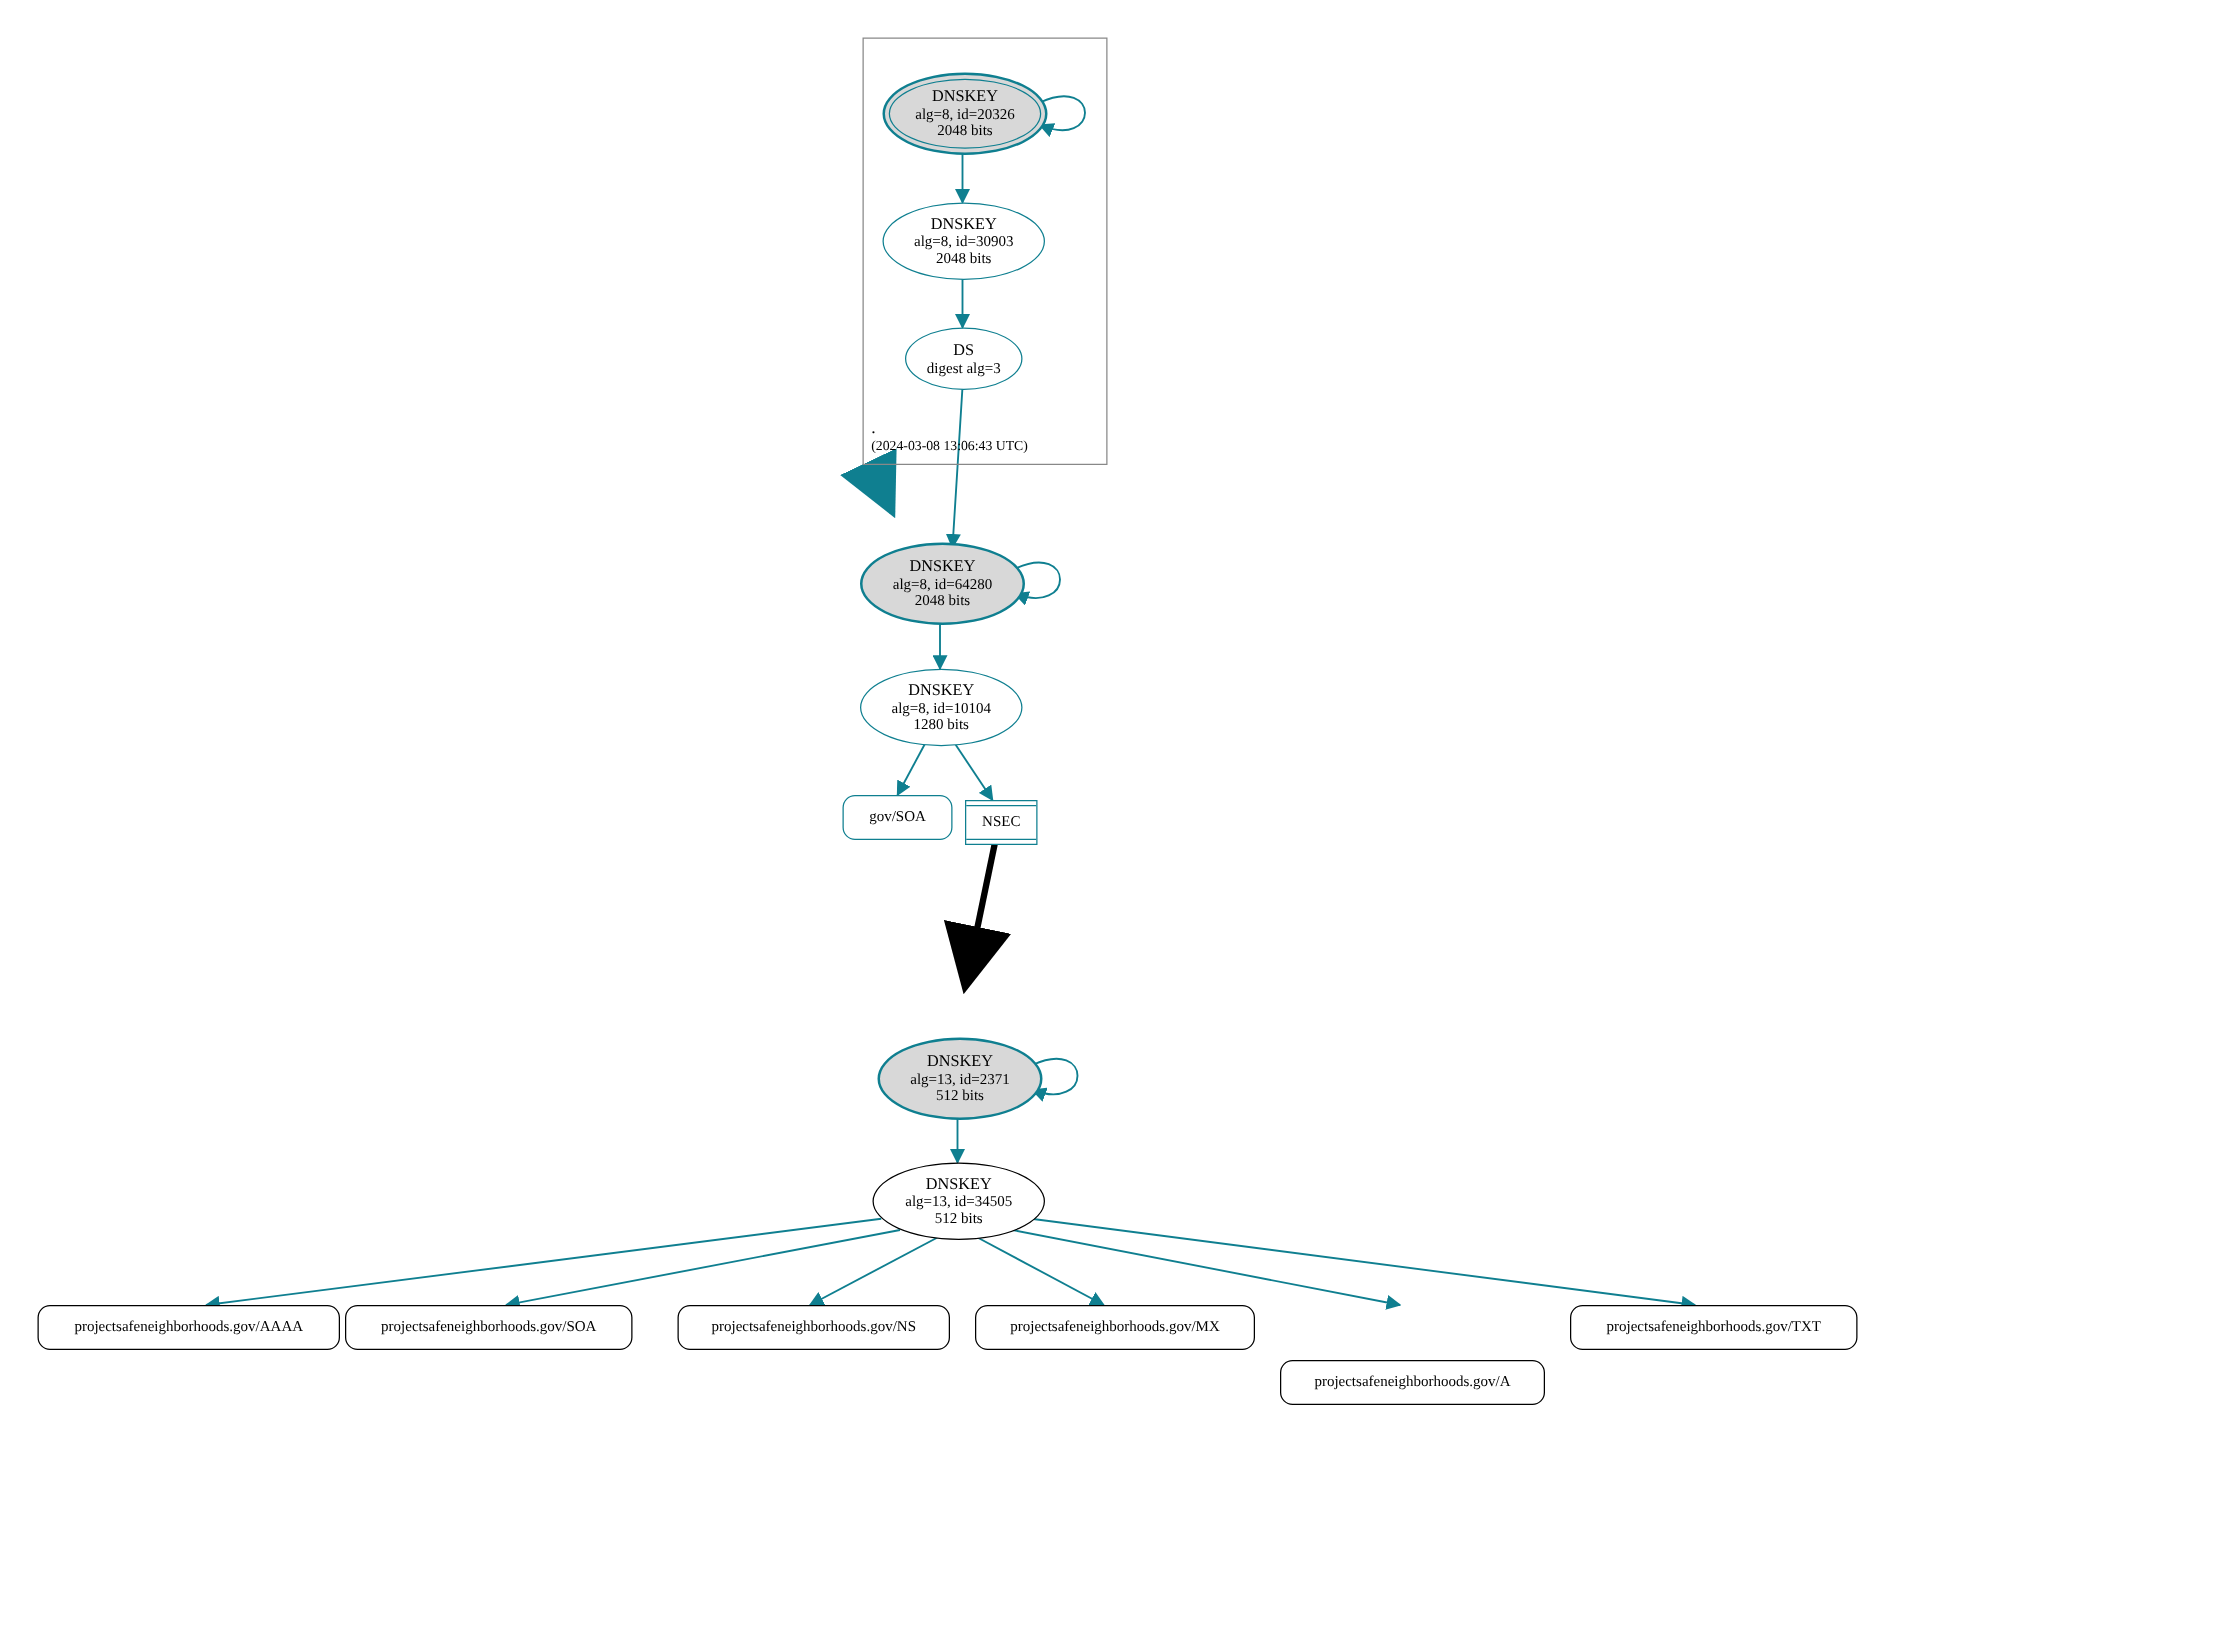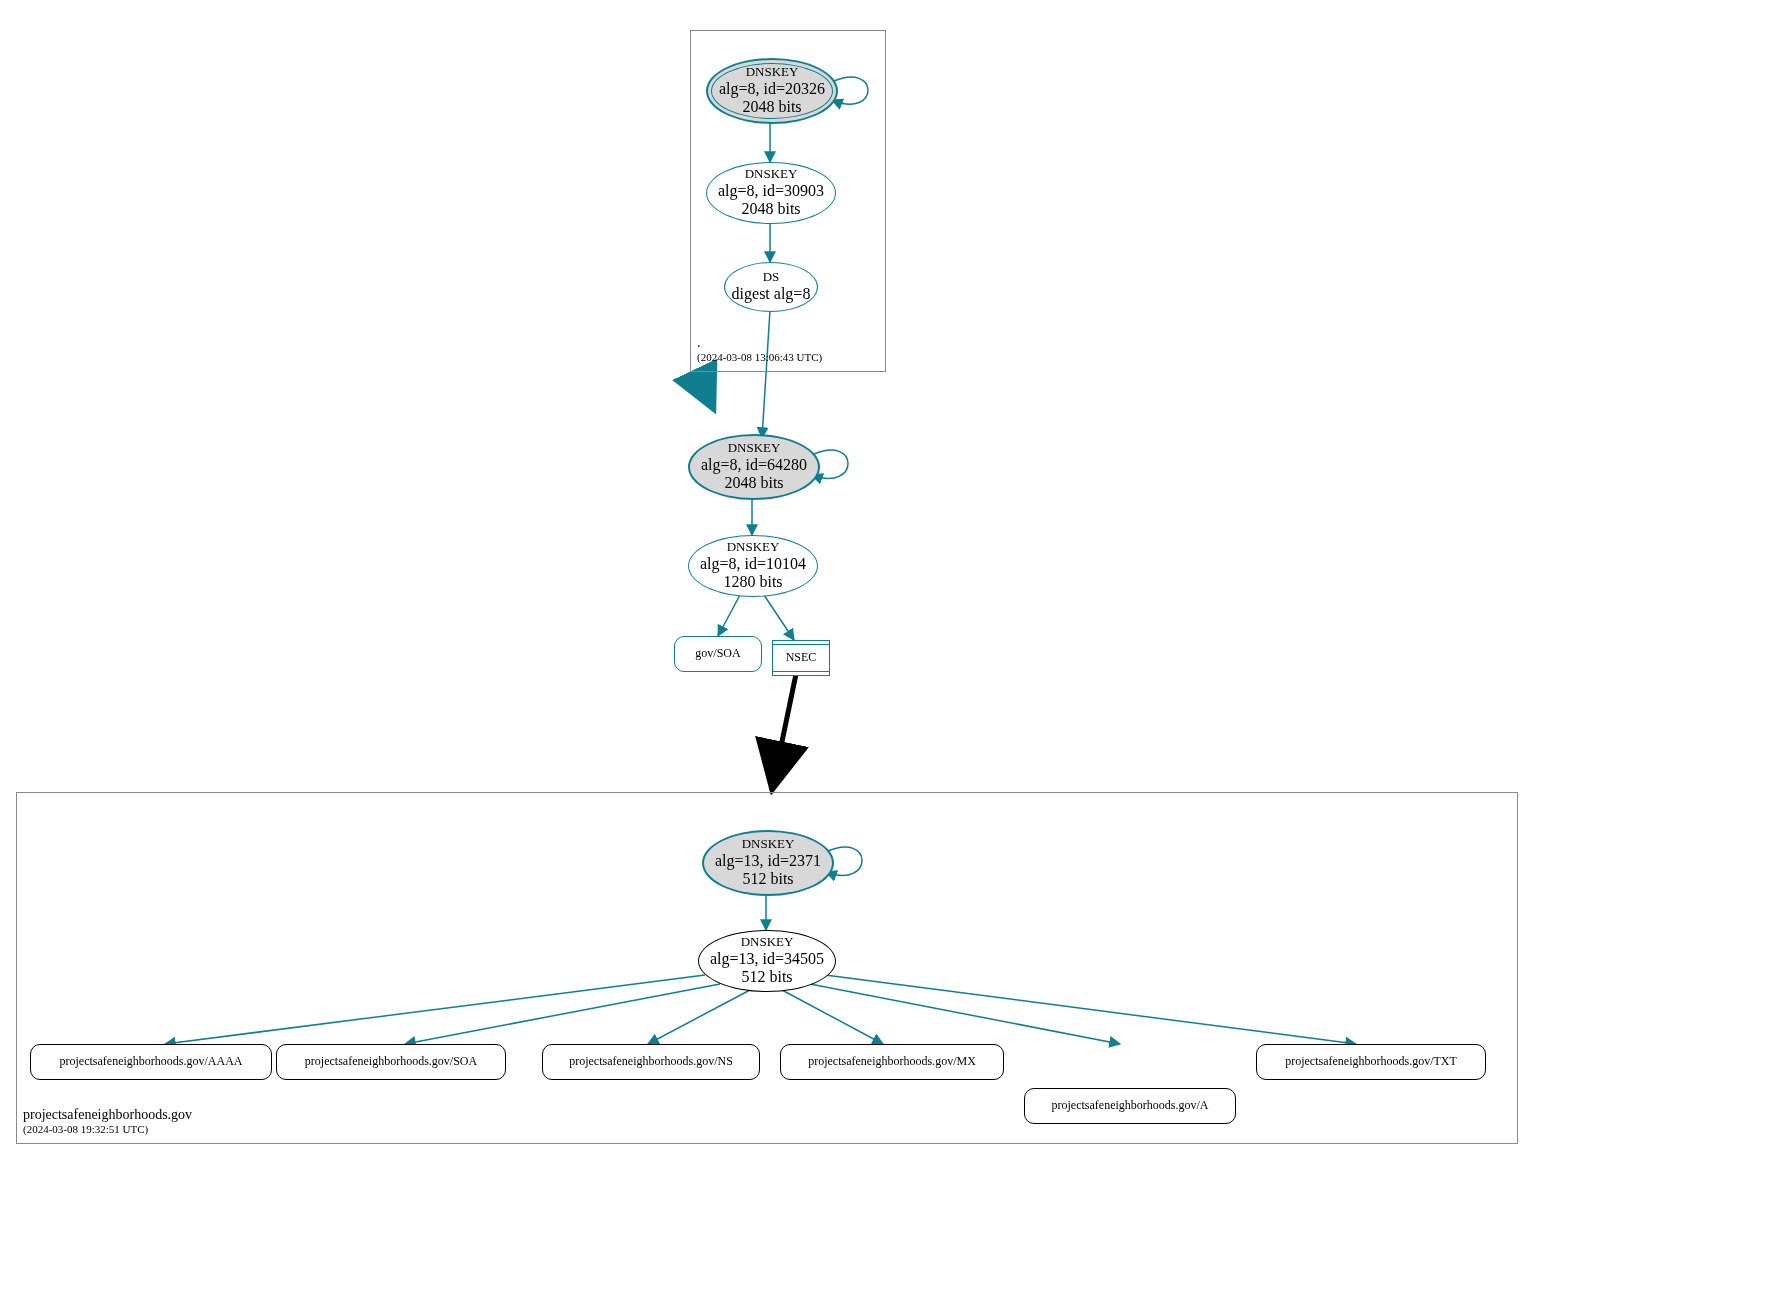--- a/index.html
+++ b/index.html
@@ -106,21 +106,21 @@
   }
   .nsec-box::after {
     content: "";
     position: absolute;
     bottom: 3px;
     left: 0;
     right: 0;
     border-top: 1.5px solid #0f7f90;
   }
   .title { font-size: 13px; }
-  .sub { font-size: 16px; }
+  .sub { font-size: 12px; }
 </style>
 </head>
 <body>
 
 <div class="canvas">
 
   <svg width="1788" height="1304">
     <defs>
       <marker id="arrow-teal" viewBox="0 0 10 10" refX="9" refY="5" markerWidth="8" markerHeight="8" orient="auto-start-reverse">
         <path d="M 0 0 L 10 5 L 0 10 z" fill="#0f7f90"></path>
@@ -179,21 +179,21 @@
   </div>
 
   <div class="node dnskey-zsk" style="left:706px; top:162px; width:128px; height:60px;">
     <div class="title">DNSKEY</div>
     <div class="sub">alg=8, id=30903</div>
     <div class="sub">2048 bits</div>
   </div>
 
   <div class="node ds-node" style="left:724px; top:262px; width:92px; height:48px;">
     <div class="title">DS</div>
-    <div class="sub">digest alg=8</div>
+    <div class="sub">digest alg=3</div>
   </div>
 
 
   <div class="node dnskey-ksk-single" style="left:688px; top:434px; width:128px; height:62px;">
     <div class="title">DNSKEY</div>
     <div class="sub">alg=8, id=64280</div>
     <div class="sub">2048 bits</div>
   </div>
 
   <div class="node dnskey-zsk" style="left:688px; top:535px; width:128px; height:60px;">
@@ -203,26 +203,20 @@
   </div>
 
   <div class="node rr-box" style="left:674px; top:636px; width:86px; height:34px;">
     <div>gov/SOA</div>
   </div>
 
   <div class="node nsec-box" style="left:772px; top:640px; width:56px; height:34px;">
     <div>NSEC</div>
   </div>
 
-  <div class="zone-box" style="left:16px; top:792px; width:1500px; height:350px;">
-    <div class="zone-label">
-      <div>projectsafeneighborhoods.gov</div>
-      <div class="ts">(2024-03-08 19:32:51 UTC)</div>
-    </div>
-  </div>
 
   <div class="node dnskey-ksk-single" style="left:702px; top:830px; width:128px; height:62px;">
     <div class="title">DNSKEY</div>
     <div class="sub">alg=13, id=2371</div>
     <div class="sub">512 bits</div>
   </div>
 
   <div class="node dnskey-black" style="left:698px; top:930px; width:136px; height:60px;">
     <div class="title">DNSKEY</div>
     <div class="sub">alg=13, id=34505</div>

